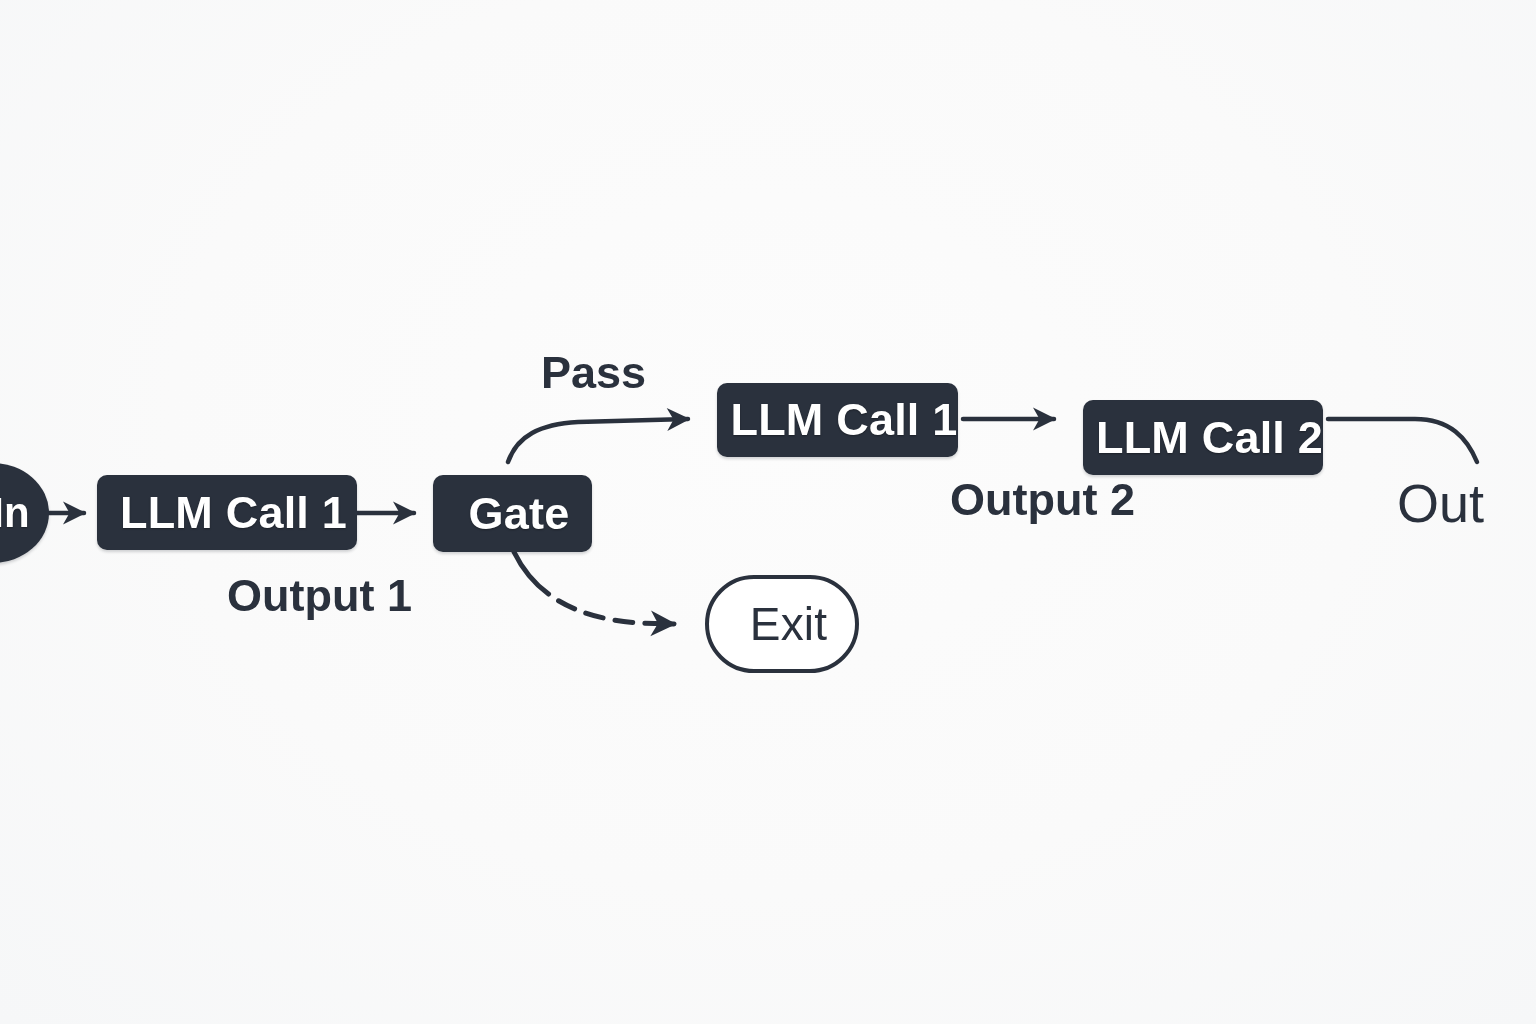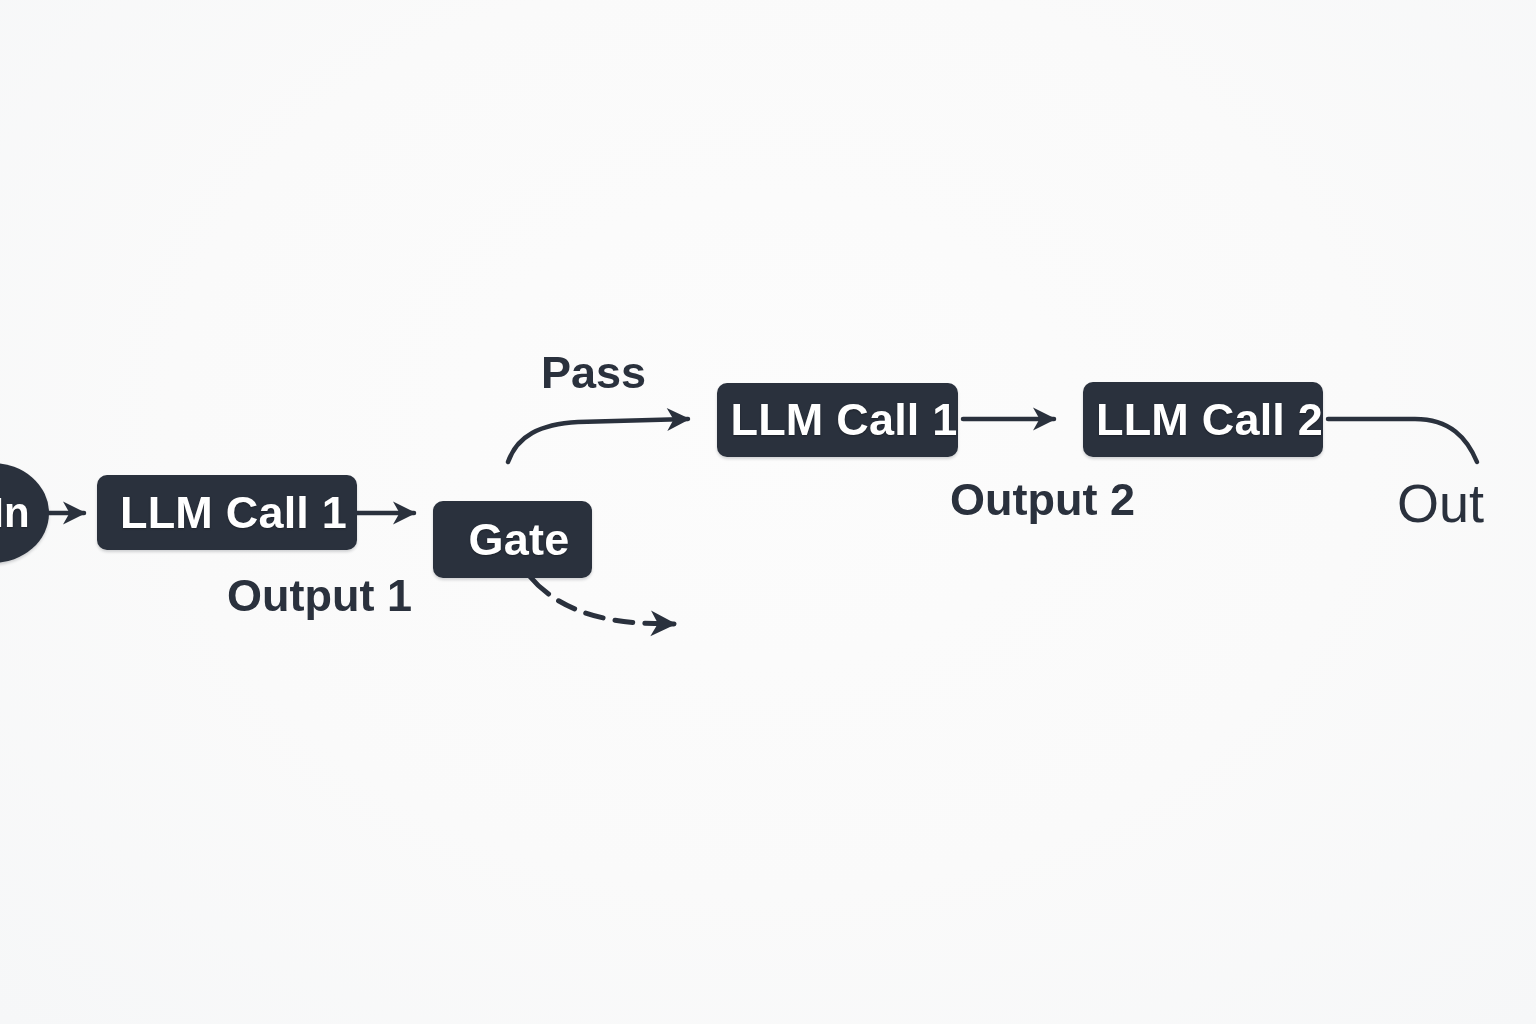--- a/index.html
+++ b/index.html
@@ -100,32 +100,35 @@
   <div class="node circle" style="left:-64px; top:463px; width:100px; height:100px;">
     <span class="nudge">In</span>
   </div>
 
   <div class="node" style="left:97px; top:475px; width:247px; height:75px;">
     <span>LLM Call 1</span>
   </div>
 
   <div class="edge-label" style="left:227px; top:570px;">Output 1</div>
 
-  <div class="node" style="left:433px; top:501px; width:146px; height:77px;">
+  <div class="node" style="left:433px; top:475px; width:146px; height:77px;">
     <span>Gate</span>
   </div>
 
   <div class="edge-label" style="left:541px; top:347px;">Pass</div>
 
   <div class="node" style="left:717px; top:383px; width:228px; height:74px;">
     <span>LLM Call 1</span>
   </div>
 
-  <div class="node" style="left:1083px; top:382px; width:227px; height:75px;">
+  <div class="node" style="left:1083px; top:400px; width:227px; height:75px;">
     <span>LLM Call 2</span>
   </div>
 
   <div class="edge-label" style="left:950px; top:474px;">Output 2</div>
 
+  <div class="node pill" style="left:705px; top:575px; width:133px; height:90px;">
+    <span>Exit</span>
+  </div>
 
   <div class="out-label" style="left:1397px; top:472px;">Out</div>
 
 </div>
 
 </body></html>

